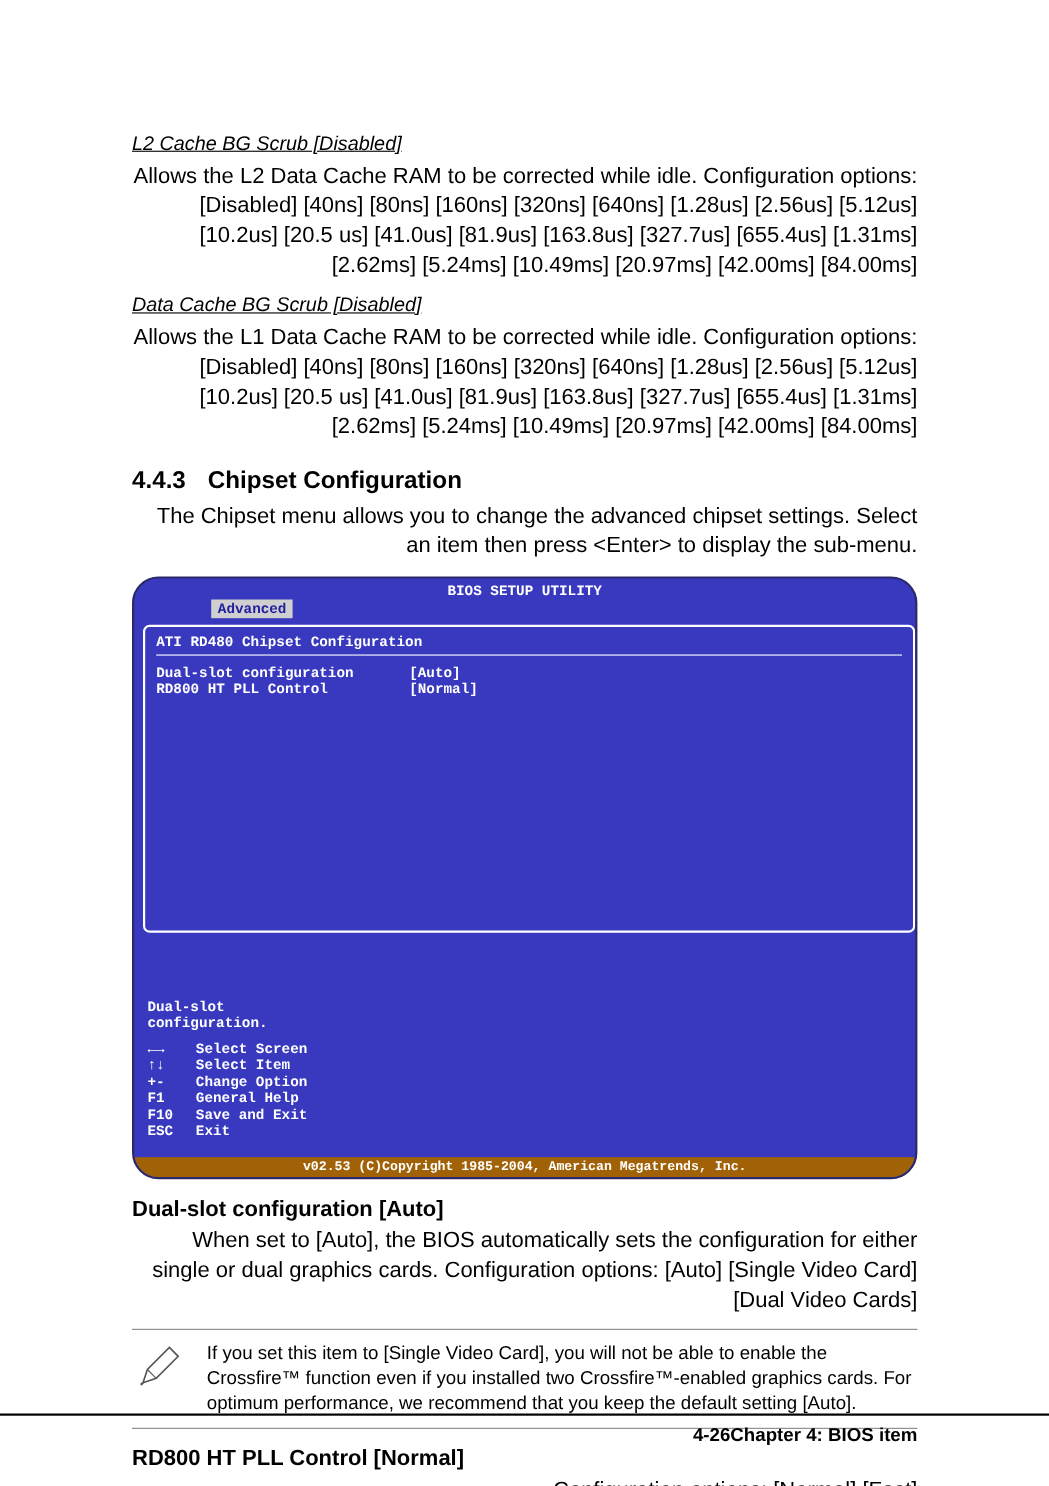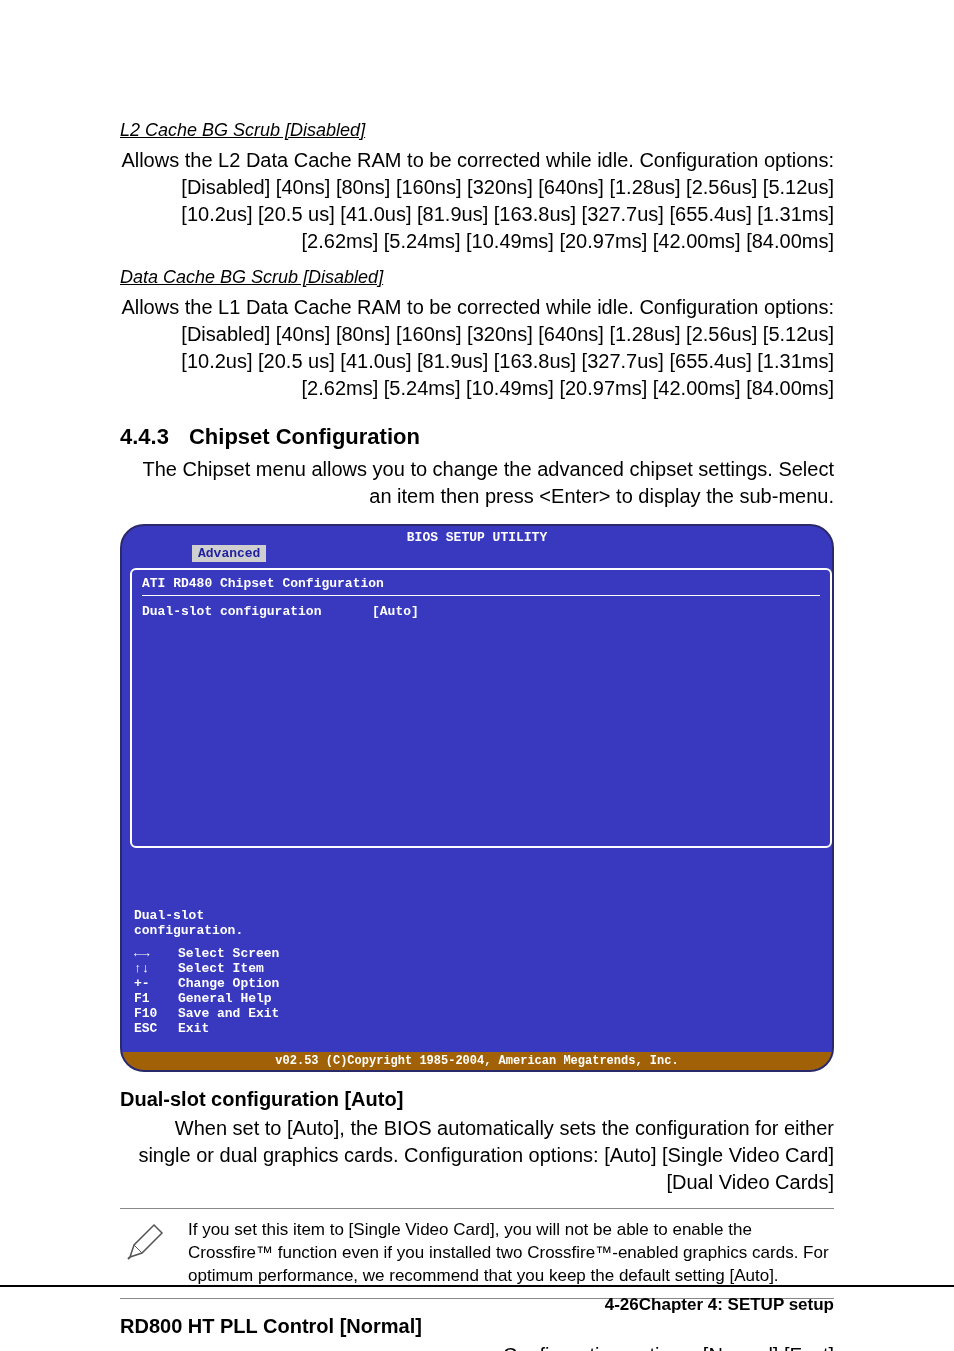--- a/index.html
+++ b/index.html
@@ -84,20 +84,24 @@
   <div class="bios-tabs">
     <span class="bios-tab">Advanced</span>
   </div>
   <div class="bios-body">
     <div class="bios-left">
       <div class="bios-left-title">ATI RD480 Chipset Configuration</div>
       <div class="bios-setting">
         <span class="lbl">Dual-slot configuration</span>
         <span>[Auto]</span>
       </div>
+      <div class="bios-setting">
+        <span class="lbl">RD800 HT PLL Control</span>
+        <span>[Normal]</span>
+      </div>
     </div>
     <div class="bios-right">
       <div class="bios-help">Dual-slot configuration.</div>
       <div class="bios-keys">
         <div class="row">
             <span class="key">←→</span>
             <span>Select Screen</span>
           </div>
         <div class="row">
             <span class="key">↑↓</span>
@@ -137,14 +141,14 @@
     </svg>
   </div>
   <div class="note-text">If you set this item to [Single Video Card], you will not be able to enable the Crossfire™ function even if you installed two Crossfire™-enabled graphics cards. For optimum performance, we recommend that you keep the default setting [Auto].</div>
 </div>
 
 <div class="h4">RD800 HT PLL Control [Normal]</div>
 <div class="body-text">Configuration options: [Normal] [Fast]</div>
 
 <div class="footer-bar">
   <span>4-26</span>
-  <span>Chapter 4: SETUP setup</span>
+  <span>Chapter 4: BIOS item</span>
 </div>
 
 </body></html>

